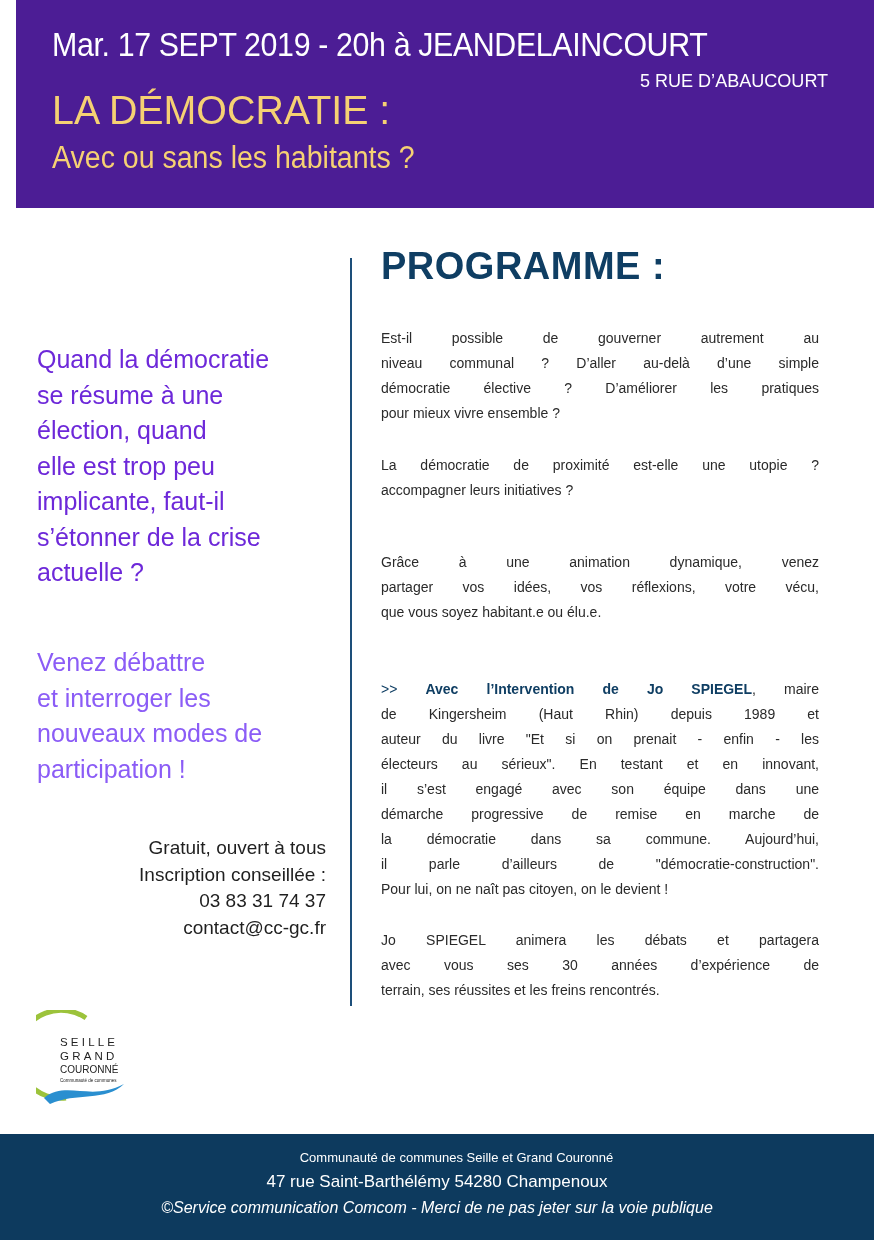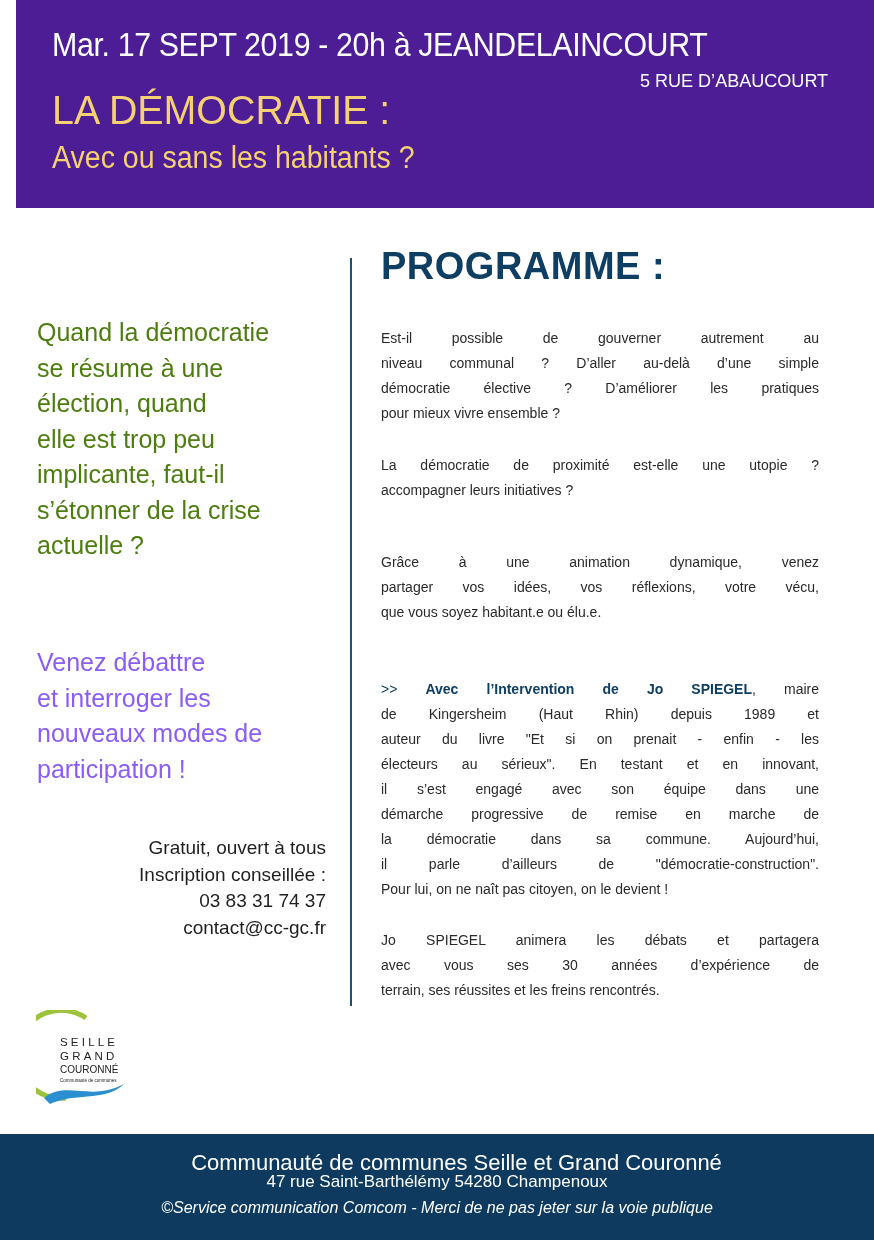--- a/index.html
+++ b/index.html
@@ -30,22 +30,22 @@
     color: #f6d173; font-size: 31px; white-space: nowrap;
     transform: scaleX(0.92); transform-origin: left top;
   }
 
   .divider {
     position: absolute; left: 350px; top: 258px; width: 2px; height: 748px;
     background: #1d4f7a;
   }
 
   .left-quote {
-    position: absolute; left: 37px; top: 315px; width: 290px;
-    color: #4d7c0f; font-size: 25px; line-height: 35.5px;
+    position: absolute; left: 37px; top: 342px; width: 290px;
+    color: #6d28d9; font-size: 25px; line-height: 35.5px;
   }
   .left-quote .line { display: block; white-space: nowrap; }
   .left-invite {
     position: absolute; left: 37px; top: 645px; width: 300px;
     color: #8b5cf6; font-size: 25px; line-height: 35.5px;
   }
   .left-invite .line { display: block; white-space: nowrap; }
 
   .contact {
     position: absolute; right: 548px; top: 835px;
@@ -74,21 +74,21 @@
   .p3 { top: 550px; }
   .p4 { top: 677px; }
   .p5 { top: 928px; }
   .p4 .strong { color: #0f3e63; font-weight: bold; }
   .p4 .arrow { color: #0f3e63; }
 
   .footer {
     position: absolute; left: 0; top: 1134px; width: 874px; height: 106px;
     background: #0d3a5e; color: #ffffff; text-align: center;
   }
-  .footer-org { position: absolute; left: 0; right: 0; top: 16px; font-size: 22px; padding-left: 39px; }
+  .footer-org { position: absolute; left: 0; right: 0; top: 16px; font-size: 13px; padding-left: 39px; }
   .footer-addr { position: absolute; left: 0; right: 0; top: 38px; font-size: 17px; }
   .footer-note { position: absolute; left: 0; right: 0; top: 65px; font-size: 16px; font-style: italic; }
 </style>
 </head>
 <body>
 
 <div class="header">
   <div class="header-date">Mar. 17 SEPT 2019 - 20h à JEANDELAINCOURT</div>
   <div class="header-address">5 RUE D’ABAUCOURT</div>
   <h1 class="header-title">LA DÉMOCRATIE :</h1>

